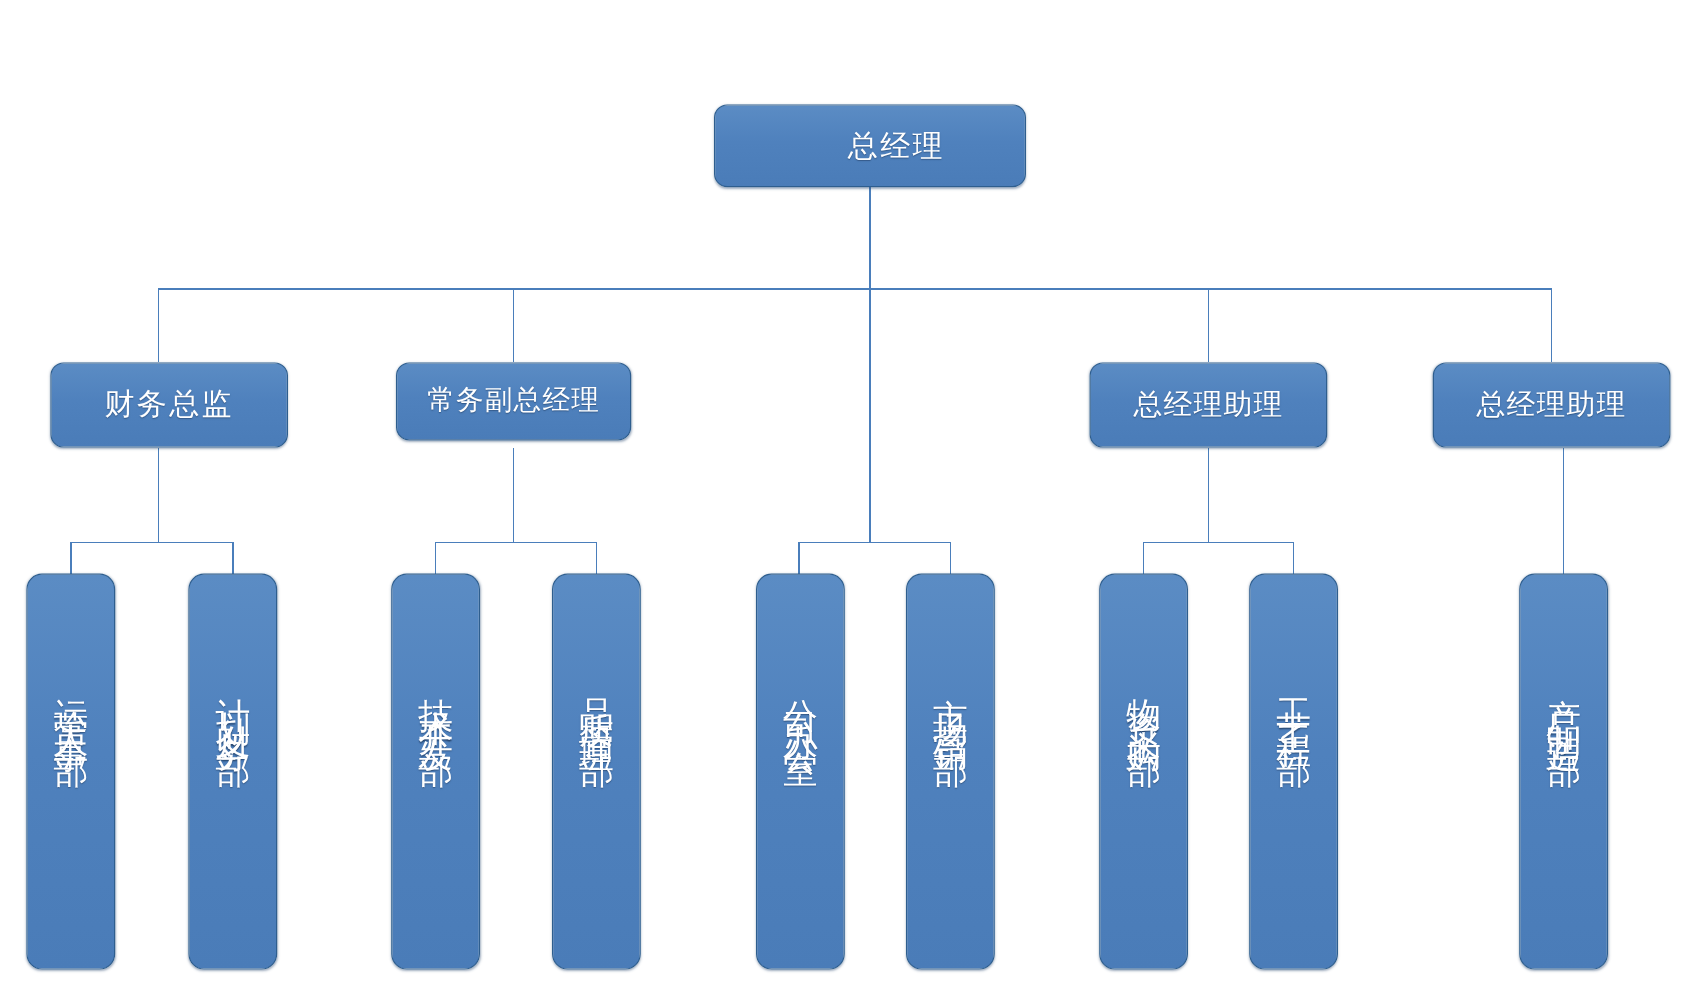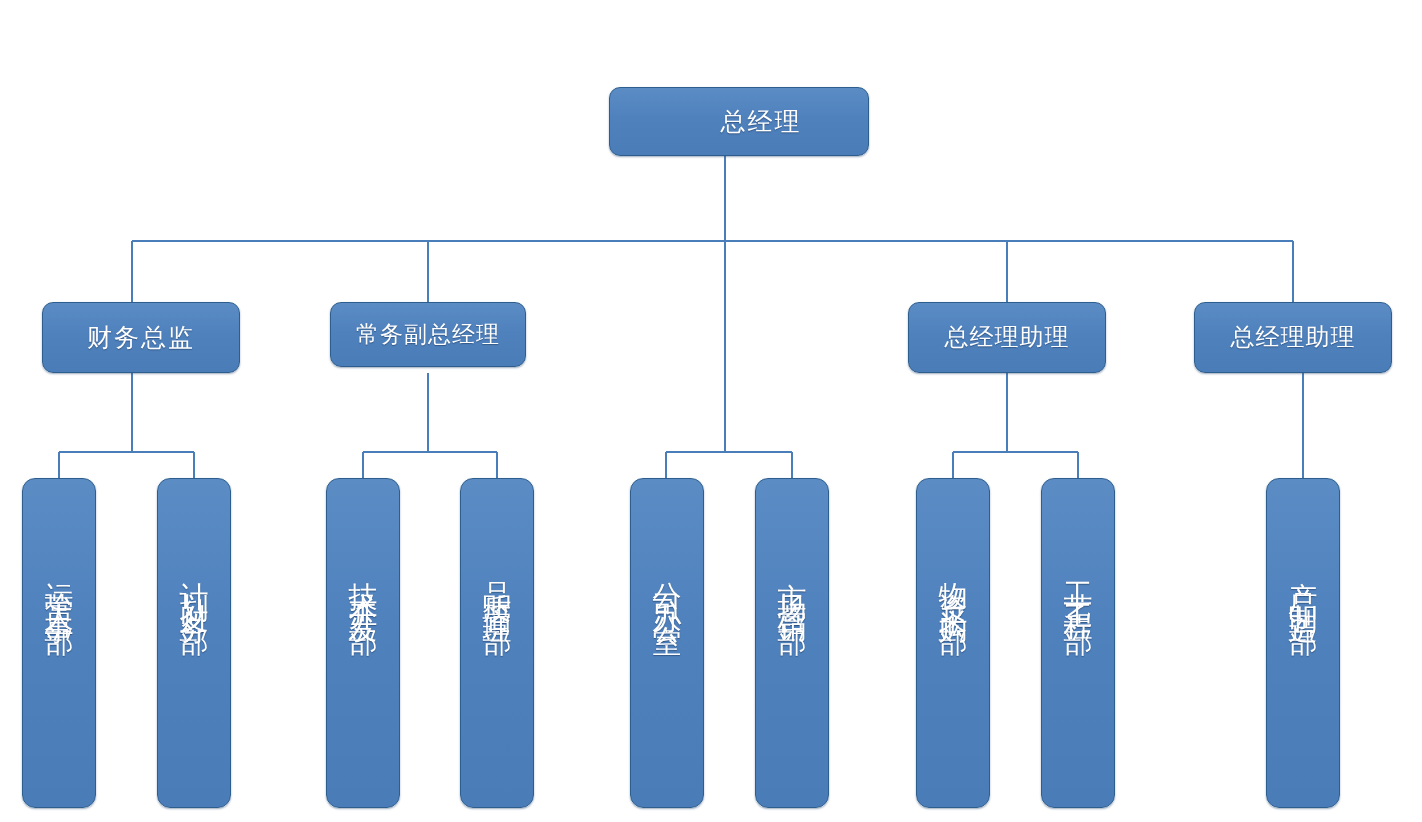--- a/index.html
+++ b/index.html
@@ -96,21 +96,21 @@
 
       <path d="M1007,373 L1007,452"></path>
       <path d="M953,452 L1078,452"></path>
       <path d="M953,452 L953,478"></path>
       <path d="M1078,452 L1078,478"></path>
 
       <path d="M1303,373 L1303,478"></path>
     </g>
   </svg>
 
-  <div class="node horizontal" style="left:609px; top:87px; width:260px; height:69px;padding-left:44px;">
+  <div class="node horizontal" style="left:595px; top:87px; width:260px; height:69px;padding-left:44px;">
     <span>总经理</span>
   </div>
 
   <div class="node horizontal" style="left:42px; top:302px; width:198px; height:71px;font-family:Liberation Serif, serif;">
     <span>财务总监</span>
   </div>
 
   <div class="node horizontal" style="left:330px; top:302px; width:196px; height:65px; font-size:23px; letter-spacing:1px;">
     <span>常务副总经理</span>
   </div>

